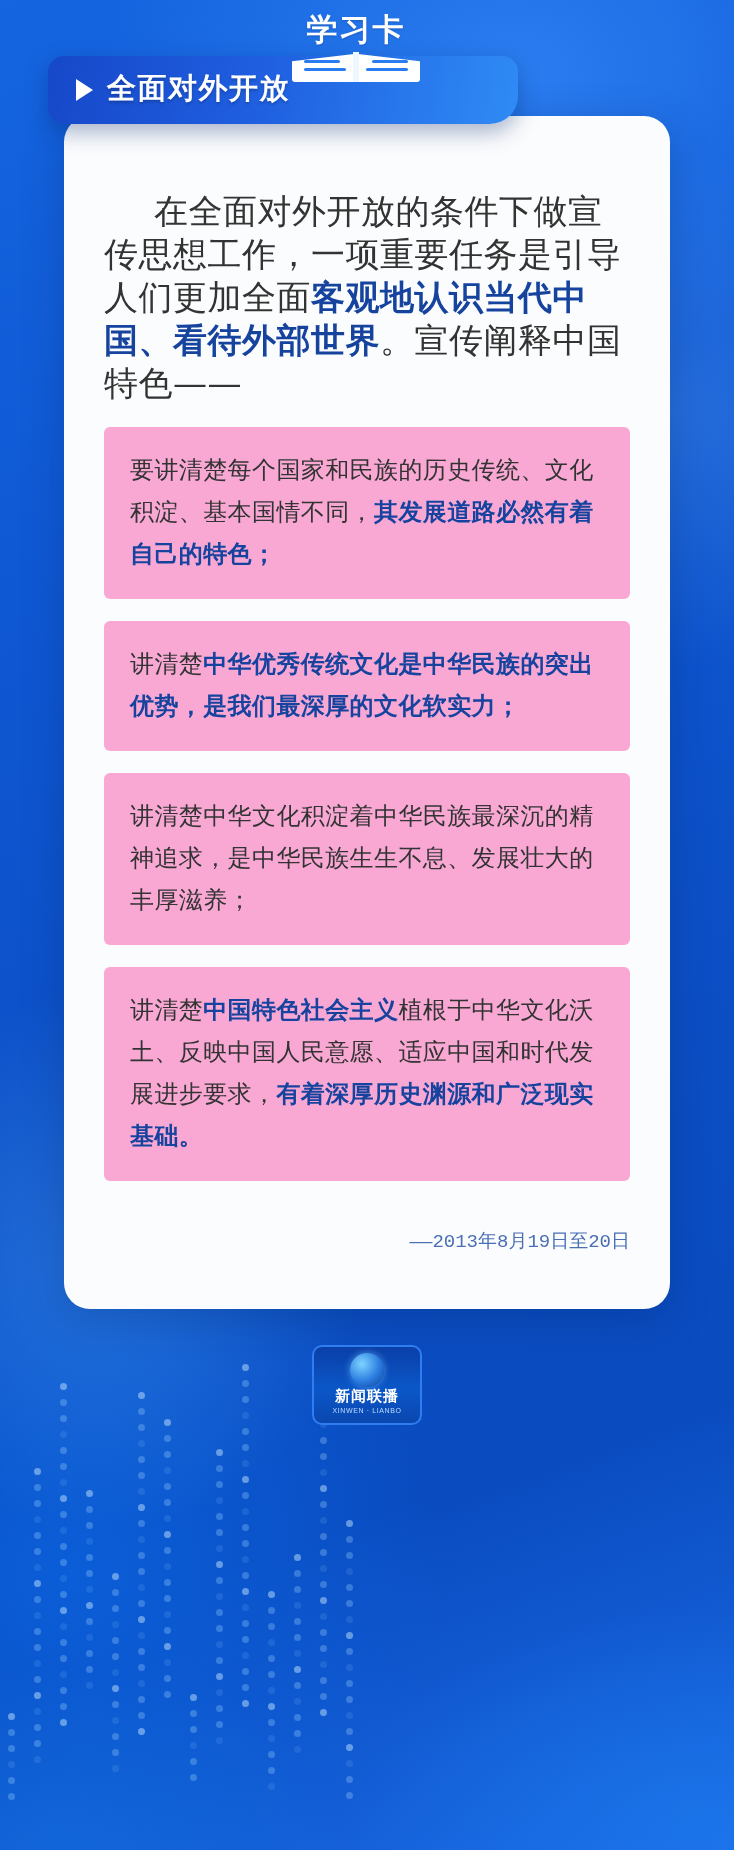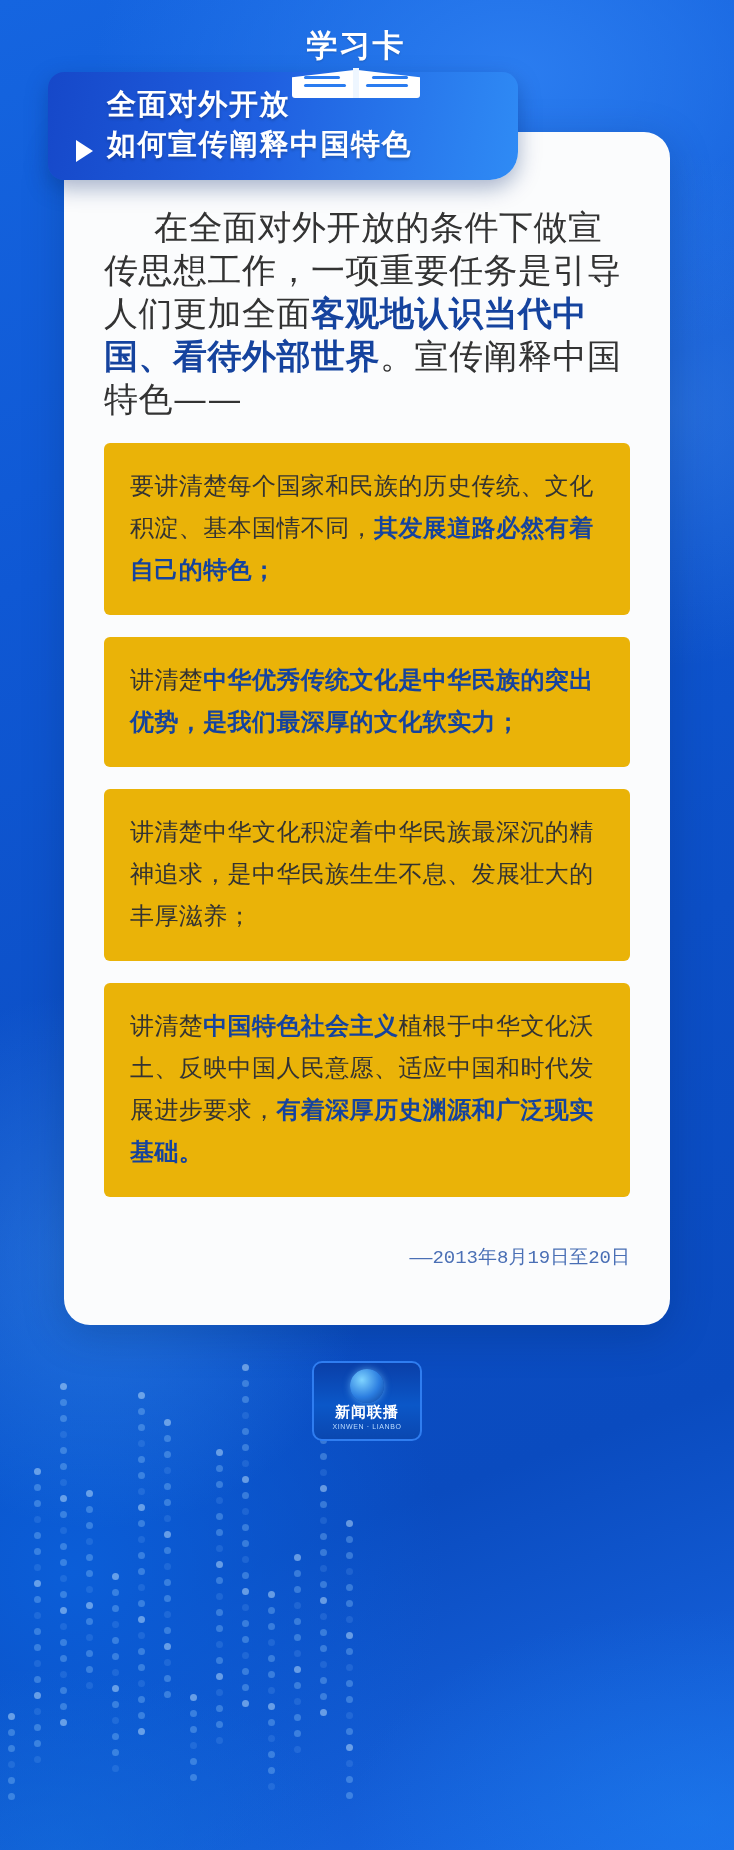--- a/index.html
+++ b/index.html
@@ -65,21 +65,21 @@
     border-radius: 50%;
     background: rgba(160,215,255,0.55);
   }
   .dot.dim { background: rgba(150,205,255,0.25); }
   .dot.bright { background: rgba(205,235,255,0.85); }
 
   
   .header {
     position: relative;
     width: 712px;
-    padding-top: 28px;
+    padding-top: 12px;
     display: flex;
     justify-content: center;
     z-index: 5;
   }
   .logo {
     position: relative;
     width: 170px;
     height: 82px;
     display: flex;
     flex-direction: column;
@@ -149,21 +149,21 @@
     position: absolute;
     left: -16px;
     top: -60px;
     width: 470px;
     padding: 14px 22px 18px 28px;
     box-sizing: border-box;
     background: linear-gradient(100deg, #1648c9 0%, #1f5fe0 45%, #2f8bf5 100%);
     border-radius: 16px 16px 28px 16px;
     box-shadow: 0 8px 22px rgba(6,40,110,.35);
     display: flex;
-    align-items: flex-end;
+    align-items: flex-start;
     gap: 14px;
     z-index: 6;
   }
   .play-tri {
     margin-top: 9px;
     width: 0; height: 0;
     border-left: 17px solid #ffffff;
     border-top: 11px solid transparent;
     border-bottom: 11px solid transparent;
     flex: none;
@@ -192,21 +192,21 @@
     text-indent: 50px;
     margin: 0 0 14px 0;
     letter-spacing: .5px;
   }
   .lead b {
     color: #15439e;
     font-weight: bold;
   }
 
   .block {
-    background: #eab308;
+    background: #f9a8d4;
     border-radius: 6px;
     padding: 22px 26px 24px;
     margin: 22px 0 0;
   }
   .block p {
     margin: 0;
     font-size: 24px;
     line-height: 42px;
     color: #333333;
     font-family: "DejaVu Serif", "Liberation Serif", serif;
@@ -551,21 +551,20 @@
         <div class="line" style="right:12px; bottom:11px; width:42px;"></div>
       </div>
     </div>
   </div>
 
   <div class="card-wrap">
     <div class="title-banner">
       <div class="play-tri"></div>
       <div class="title-lines">
         <div class="title-line">全面对外开放</div>
-        <div class="title-line">如何宣传阐释中国特色</div>
       </div>
     </div>
 
     <div class="card">
 
       <p class="lead">
         <span>在全面对外开放的条件下做宣传思想工作，一项重要任务是引导人们更加全面</span><b>客观地认识当代中国、看待外部世界</b><span>。宣传阐释中国特色——</span>
       </p>
 
       <div class="block">

